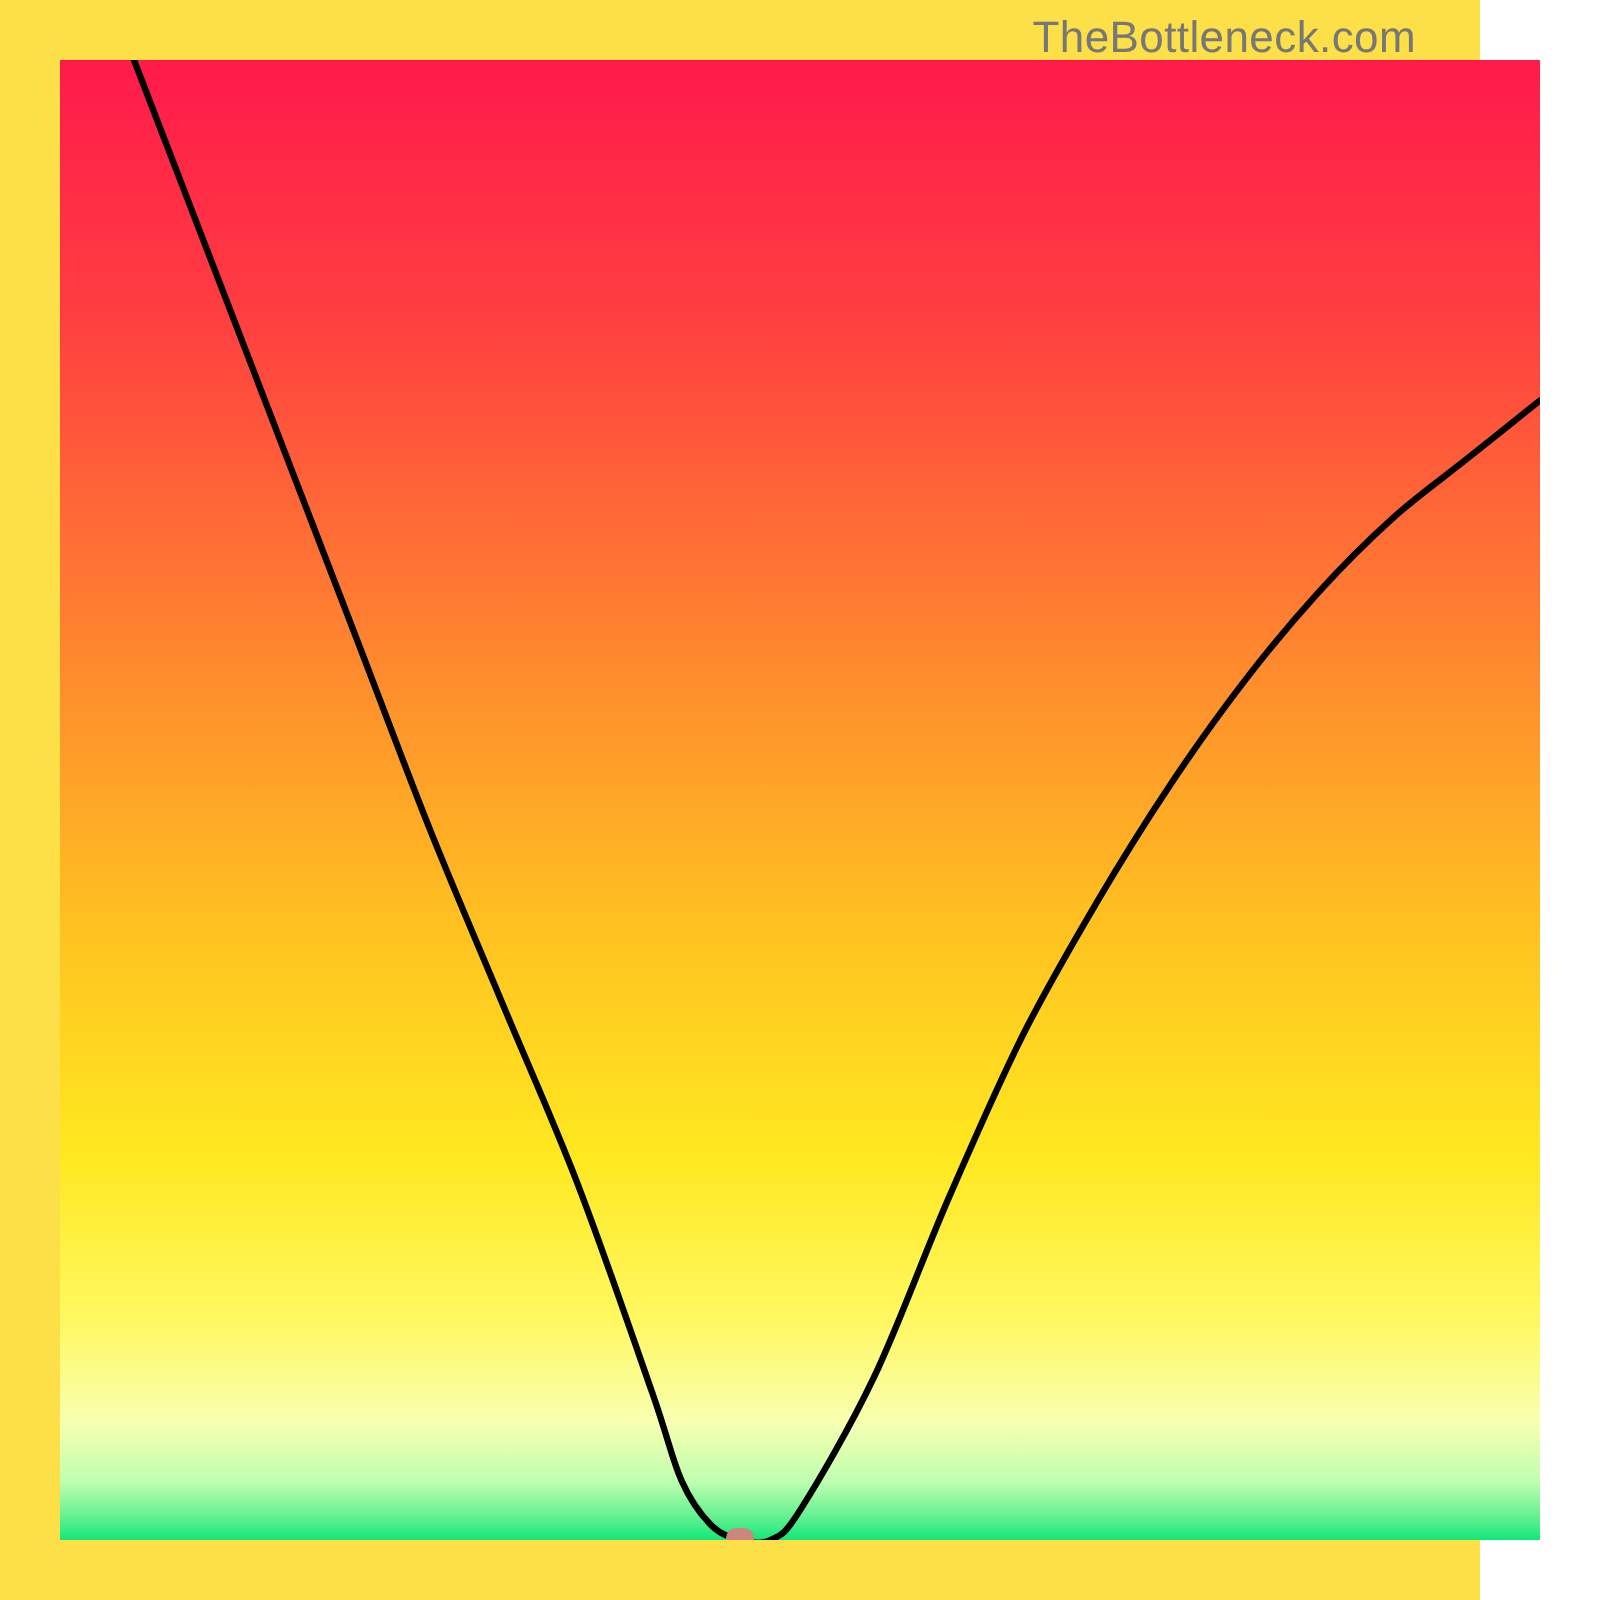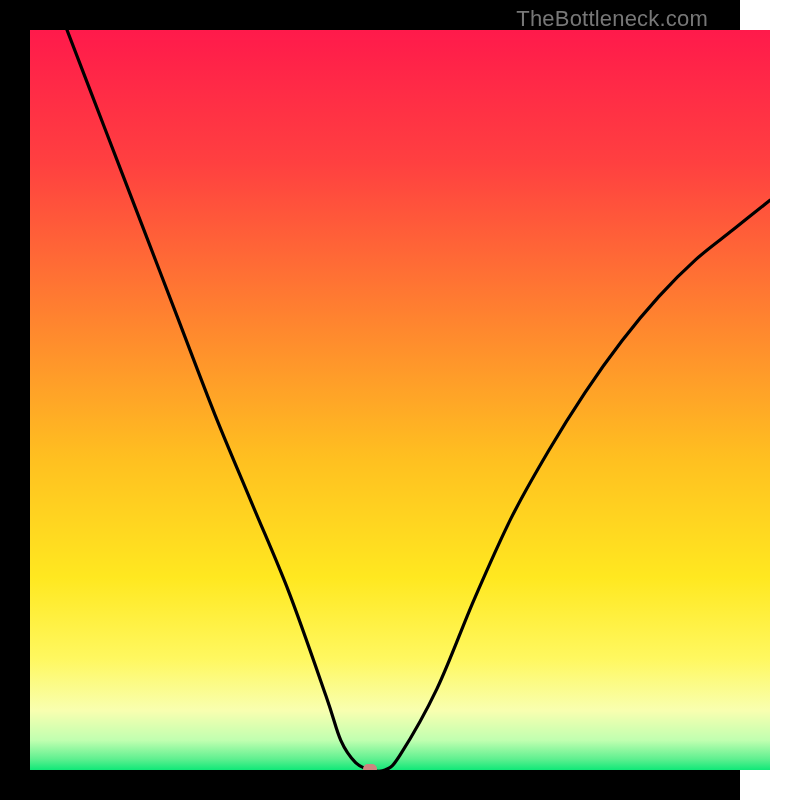--- a/index.html
+++ b/index.html
@@ -6,21 +6,21 @@
     margin: 0;
     padding: 0;
     width: 800px;
     height: 800px;
     overflow: hidden;
     font-family: Arial, sans-serif;
   }
   .frame {
     width: 740px;
     height: 800px;
-    background: #000000;
+    background: #fde047;
     position: relative;
   }
   .plot-area {
     position: absolute;
     left: 30px;
     top: 30px;
     width: 740px;
     height: 740px;
     overflow: hidden;
   }

